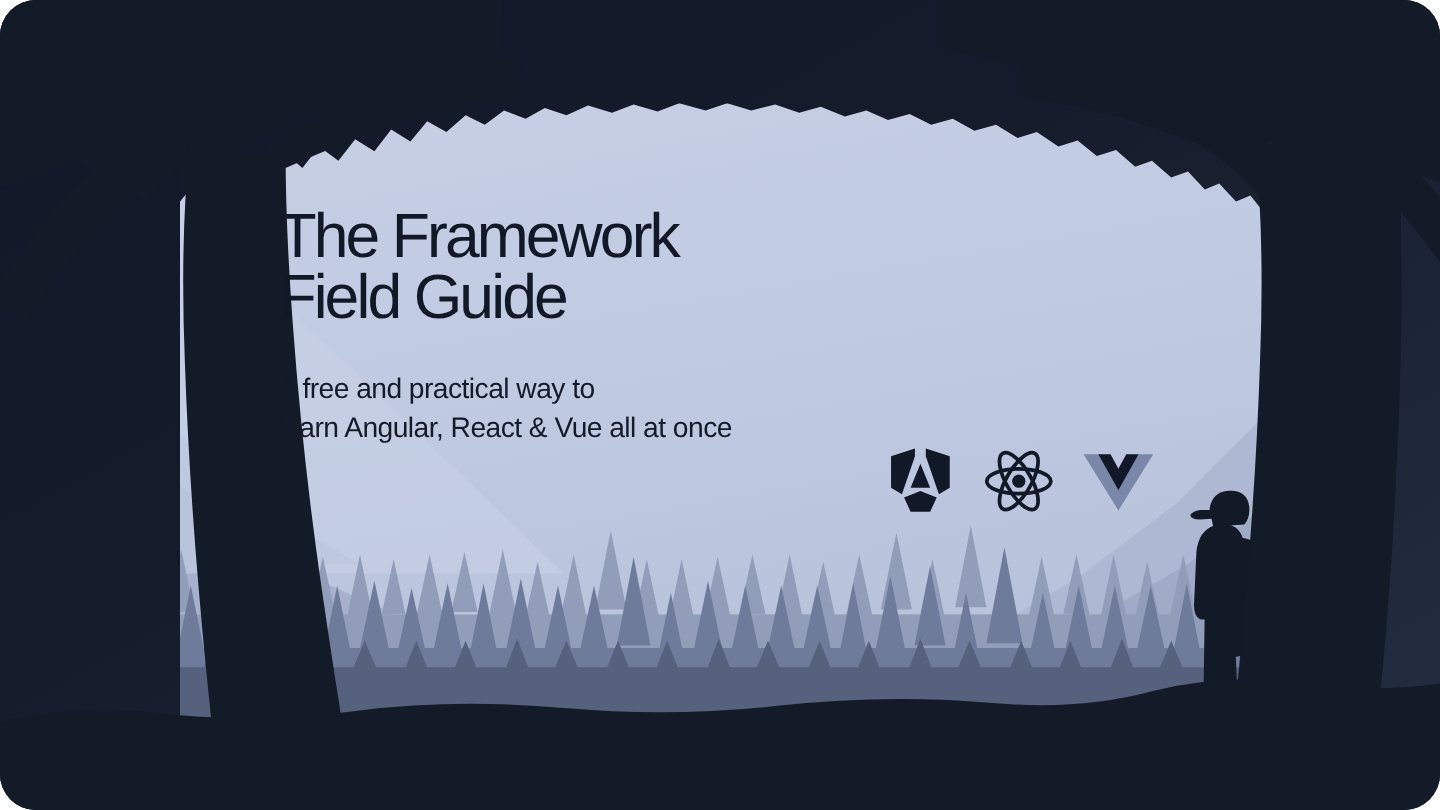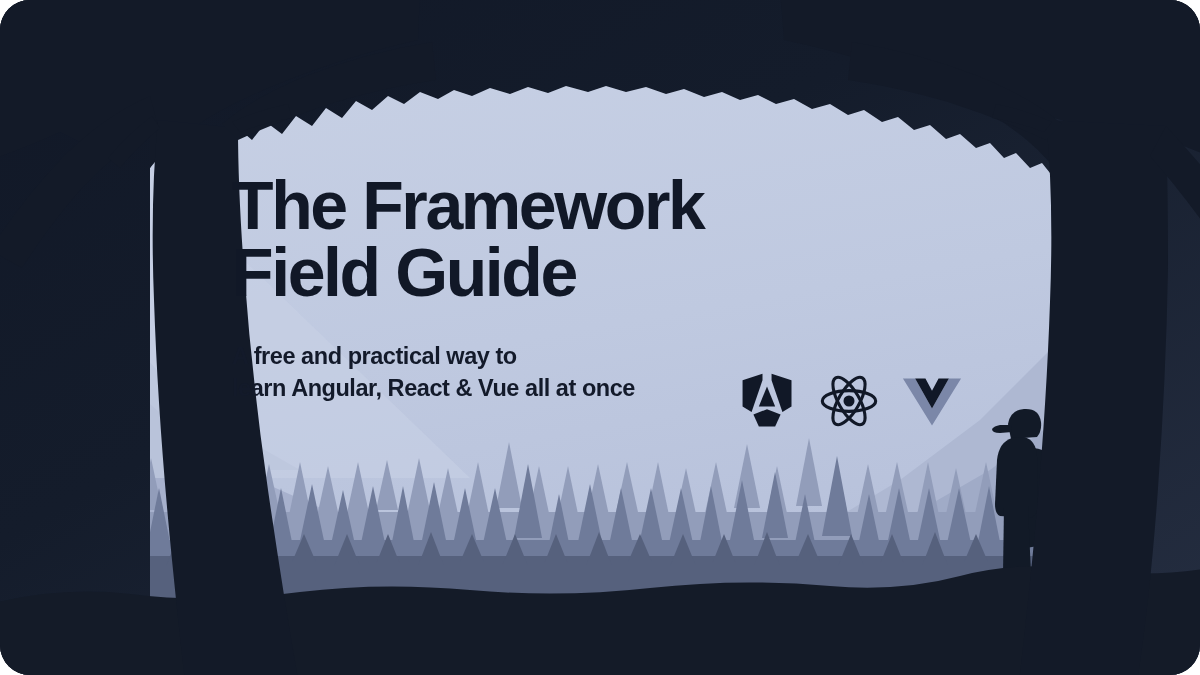--- a/index.html
+++ b/index.html
@@ -37,33 +37,33 @@
   #copy-block {
     position: absolute;
     left: 232px;
     top: 172px;
     width: 660px;
     z-index: 5;
   }
   #headline {
     margin: 0;
     color: #111827;
-    font-size: 68px;
+    font-size: 52px;
     line-height: 0.99;
-    font-weight: 700;
+    font-weight: 400;
     letter-spacing: -2.4px;
     white-space: pre-line;
   }
   #subheadline {
     margin: 0;
     padding-top: 34px;
     color: #131a2a;
     font-size: 23.5px;
     line-height: 1.36;
-    font-weight: 700;
+    font-weight: 400;
     letter-spacing: -0.45px;
     white-space: pre-line;
   }
 
   
   #logo-row {
     position: absolute;
     left: 738px;
     top: 372px;
     display: flex;

